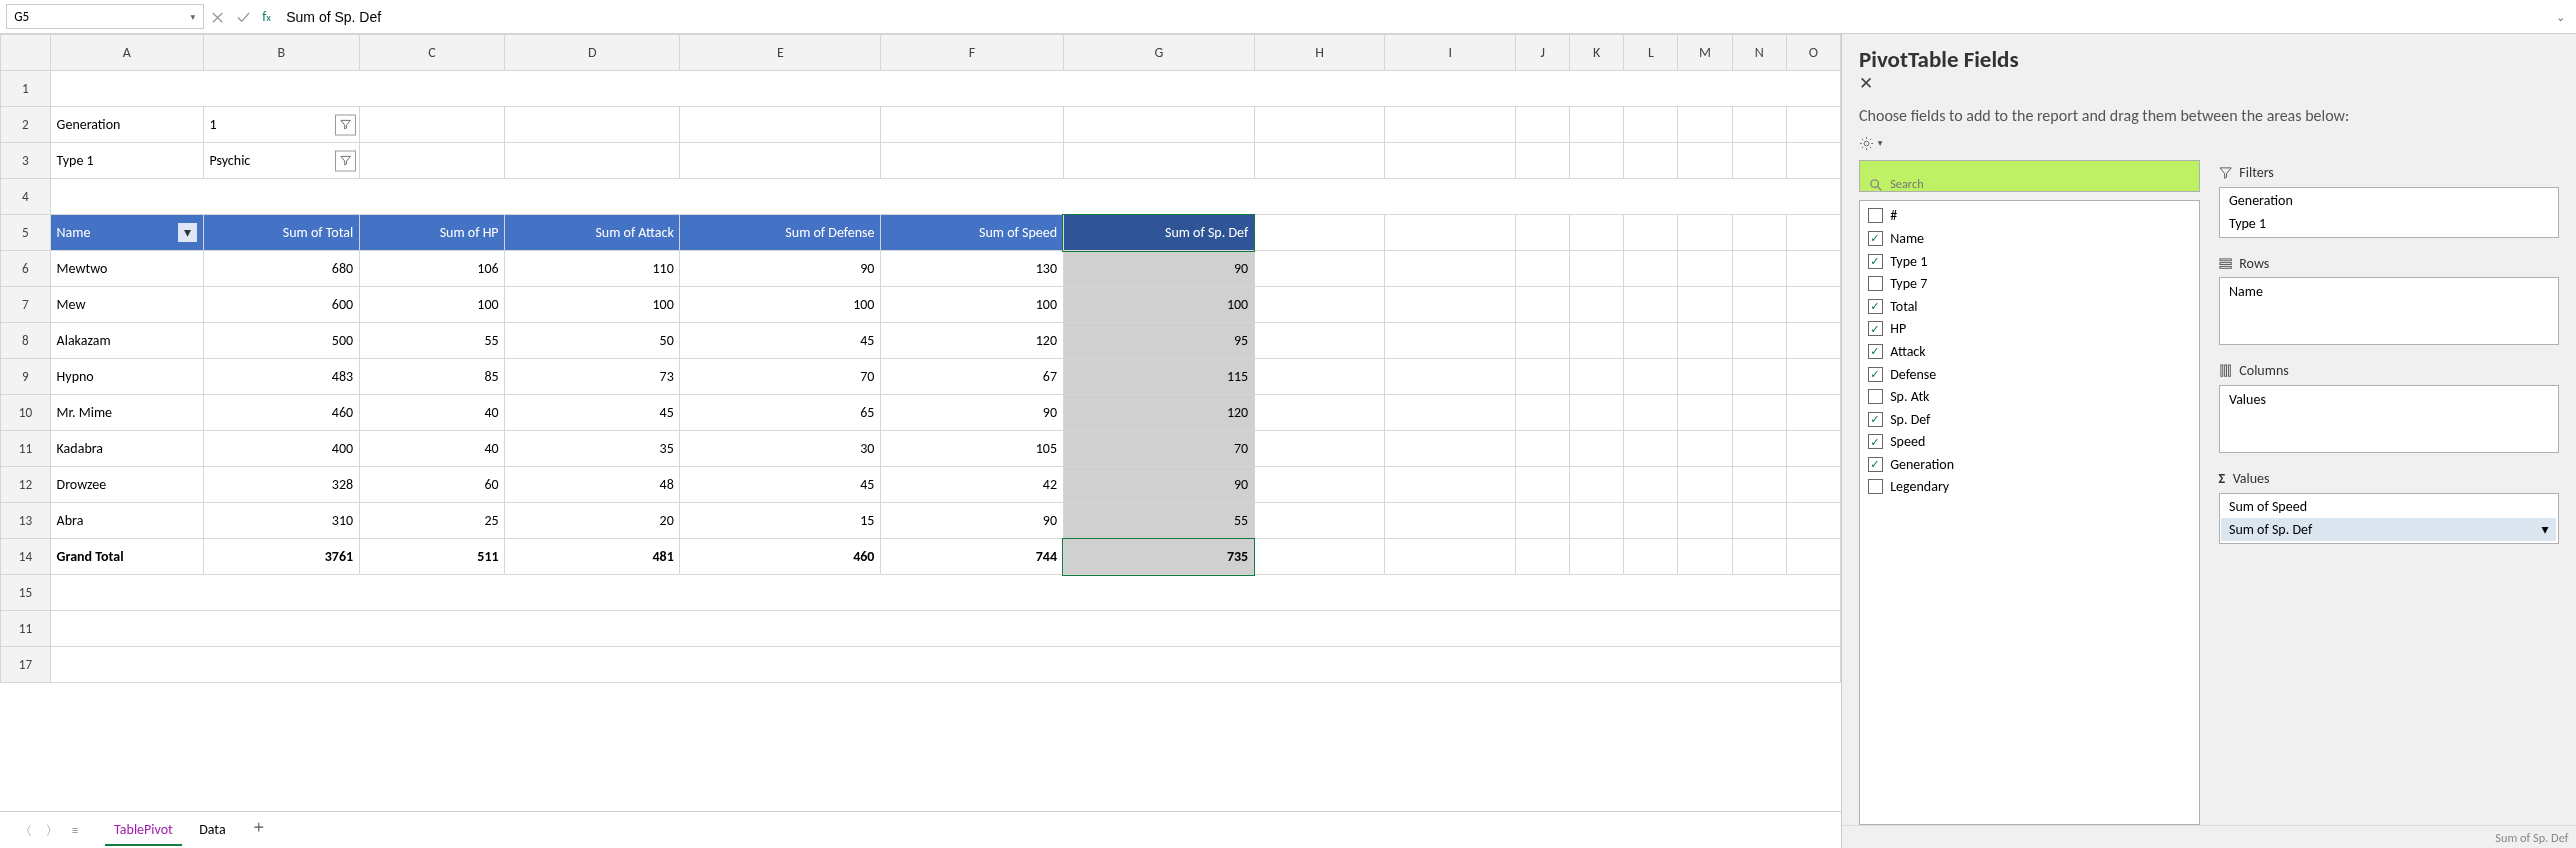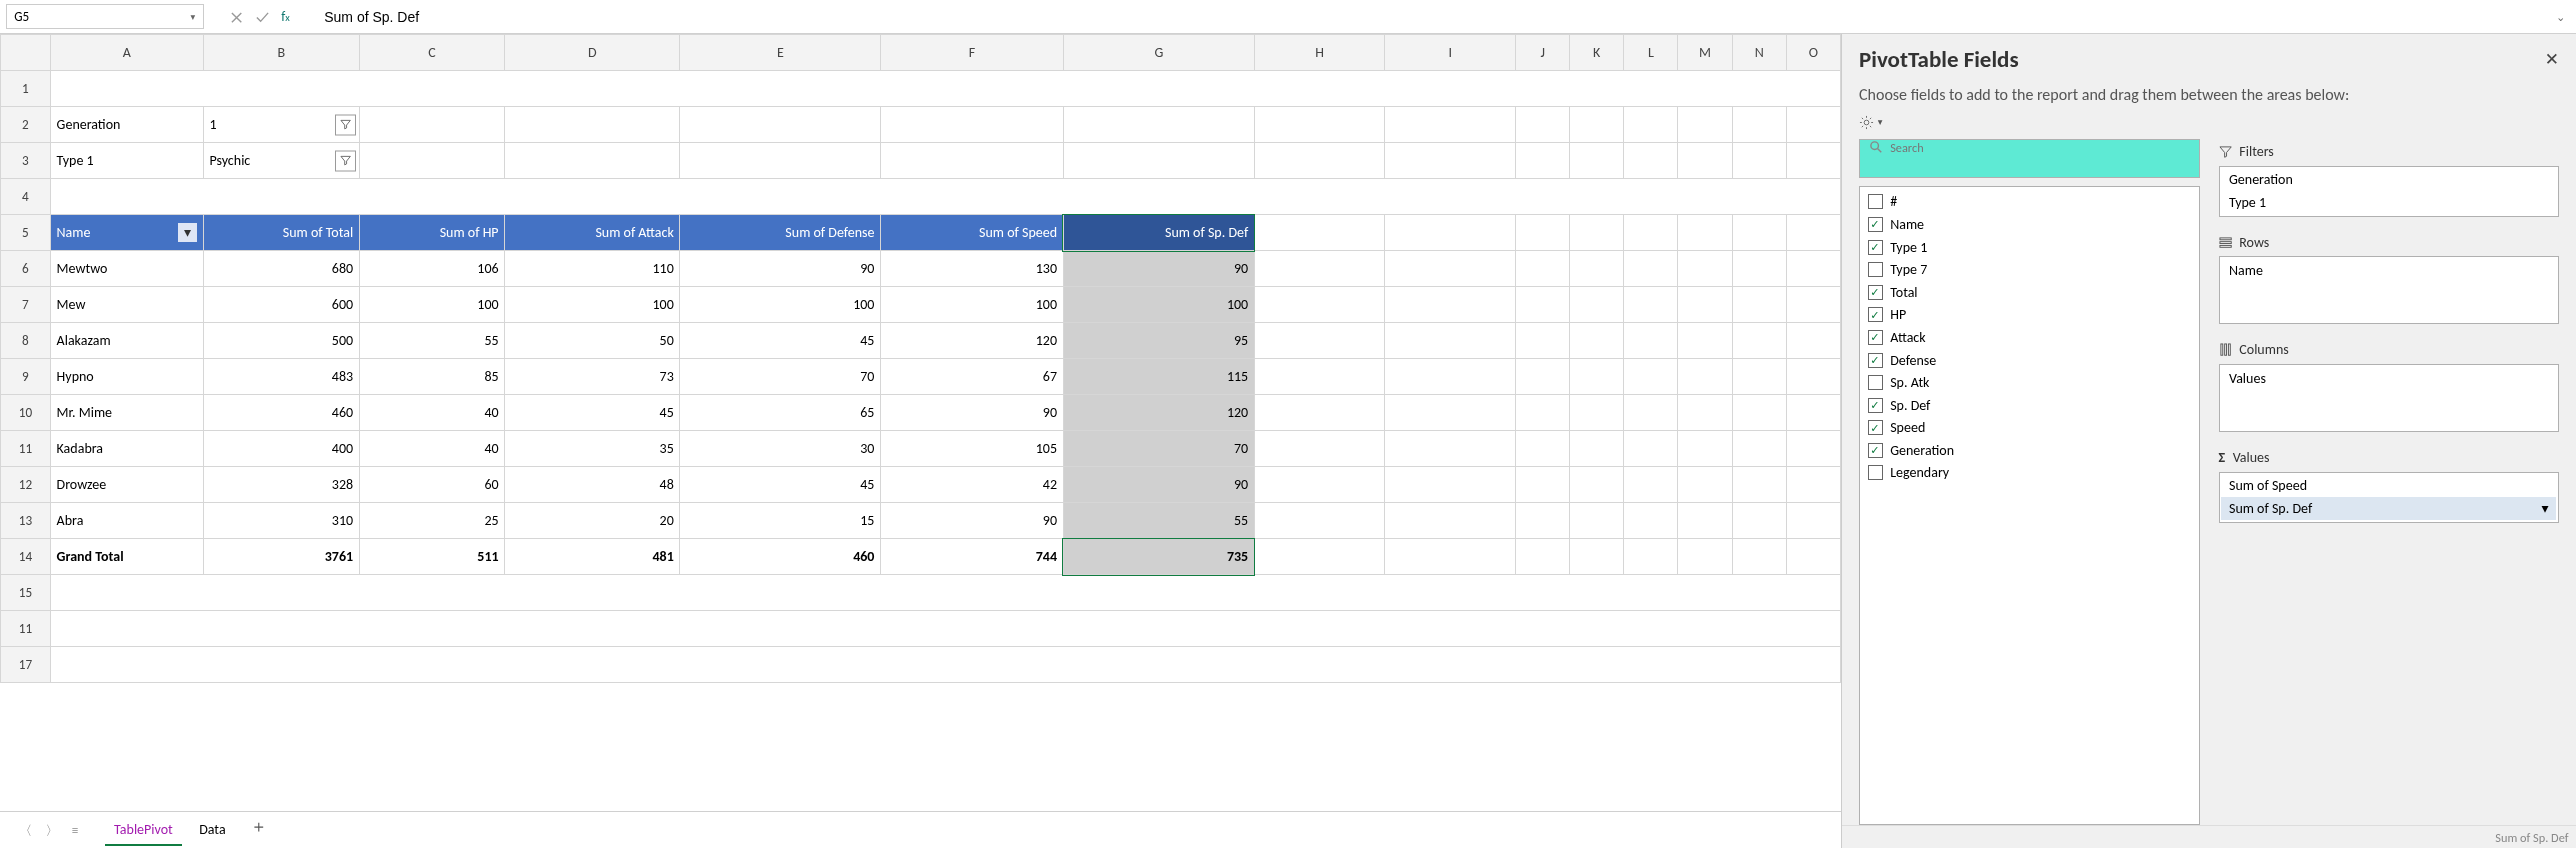--- a/index.html
+++ b/index.html
@@ -17,21 +17,21 @@
     width: 2576px;
     height: 849px;
   }
   
   .formula-bar {
     display: flex;
     align-items: center;
     height: 34px;
     border-bottom: 0.9px solid #d0d0d0;
     padding: 0 5.7px;
-    gap: 23px;
+    gap: 4px;
   }
   .name-box {
     width: 198px;
     border: 0.9px solid #ccc;
     height: 24.6px;
     display: flex;
     align-items: center;
     padding: 0 7.6px;
     justify-content: space-between;
     font-size: 13.2px;
@@ -200,21 +200,21 @@
   
   .fields-pane {
     width: 735px;
     background: #f0f0f0;
     border-left: 0.9px solid #ccc;
     display:flex;
     flex-direction:column;
     padding: 11.3px 17px 0 17px;
   }
   .fp-header {
-    display:flex; justify-content:space-between; align-items:center;
+    display:flex; justify-content:space-between; align-items:flex-start;flex-direction:column;
   }
   .fp-title {
     font-size: 23px;
     font-weight: 600;
     color:#333;
   }
   .fp-close { font-size:17px; color:#444;}
   .fp-desc {
     font-size: 16px;
     color:#555;
@@ -228,23 +228,23 @@
     flex:1;
     overflow:hidden;
   }
   .fp-left, .fp-right {
     flex:1;
     display:flex;
     flex-direction:column;
   }
   .search-box {
     border:0.9px solid #b0b0b0;
-    background:#5eead4;
-    height:39px;
-    display:flex; align-items:flex-start; padding:0 9.4px; gap:7.6px;
+    background:#bef264;
+    height:32px;
+    display:flex; align-items:flex-end; padding:0 9.4px; gap:7.6px;
     color:#777;
     margin-bottom:7.6px;
   }
   .field-list {
     border:0.9px solid #b0b0b0;
     background:#fff;
     flex:1;
     overflow:auto;
     padding:3.8px 5.7px;
   }

